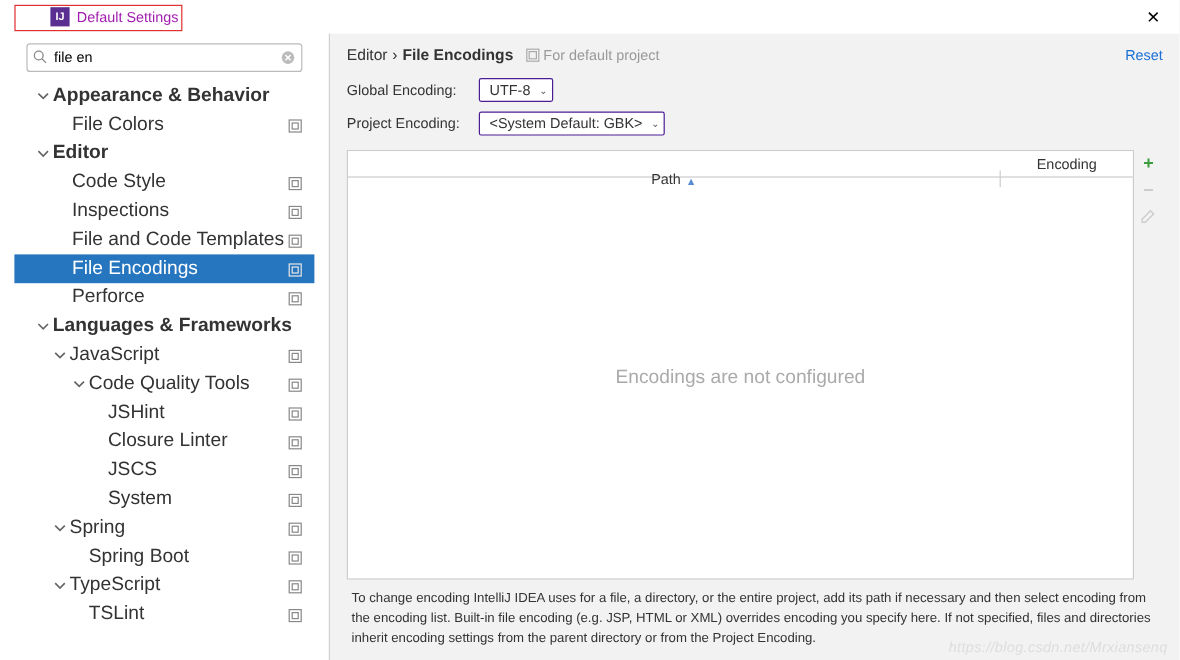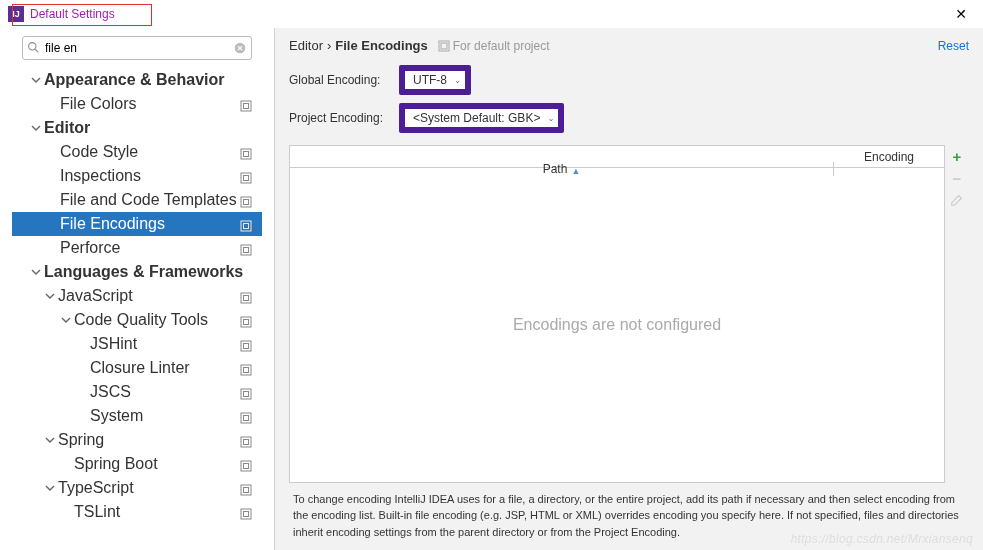--- a/index.html
+++ b/index.html
@@ -1,18 +1,18 @@
 <!DOCTYPE html>
 <html><head>
   <meta charset="utf-8">
   <style>
     * { margin: 0; padding: 0; box-sizing: border-box; font-family: "Segoe UI", Arial, sans-serif; }
     body { width: 983px; height: 550px; background: #fff; overflow: hidden; position: relative; }
     .titlebar { height: 28px; display: flex; align-items: center; padding: 0 8px; }
-    .app-icon { width: 16px; height: 16px; background: #5b2e91; display: inline-block; margin-right: 6px; color: #fff; font-size: 9px; font-weight: bold; text-align: center; line-height: 16px; }
+    .app-icon { width: 16px; height: 16px; background: #5b2e91; display: inline-block; margin-right: 6px; color: #fff; font-size: 9px; font-weight: bold; text-align: center; line-height: 16px; margin-left: 34px; }
     .title-text { font-size: 12px; color: #a21caf; }
     .close-btn { margin-left: auto; font-size: 14px; color: #000; cursor: pointer; padding: 0 8px; }
     .title-highlight { position: absolute; top: 4px; left: 12px; width: 140px; height: 22px; border: 1px solid #e03030; pointer-events: none; }
     .content { display: flex; height: 522px; }
     .sidebar { width: 275px; background: #fff; border-right: 1px solid #d0d0d0; padding: 6px 12px; overflow-y: auto; }
     .search-wrap { margin: 2px 10px 8px; position: relative; }
     .search-wrap input { width: 100%; height: 24px; padding: 2px 26px 2px 22px; border: 1px solid #bbb; border-radius: 3px; font-size: 12px; }
     .search-icon { position: absolute; left: 5px; top: 5px; width: 13px; height: 13px; color: #888; }
     .clear-icon { position: absolute; right: 5px; top: 5px; width: 14px; height: 14px; color: #888; cursor: pointer; }
     .tree-item { height: 24px; display: flex; align-items: center; font-size: 16px; color: #333; cursor: pointer; position: relative; }
@@ -26,21 +26,21 @@
     .main { flex: 1; background: #f2f2f2; padding: 10px 14px 0; display: flex; flex-direction: column; }
     .breadcrumb { display: flex; align-items: center; font-size: 13px; margin-bottom: 12px; }
     .bc-a { color: #333; }
     .bc-sep { color: #333; margin: 0 4px; }
     .bc-b { font-weight: bold; color: #333; }
     .bc-hint { color: #999; margin-left: 10px; font-size: 12px; display: inline-flex; align-items: center; }
     .bc-hint-icon { width: 12px; height: 12px; margin-right: 3px; }
     .reset { margin-left: auto; color: #1a6fd6; font-size: 12px; cursor: pointer; }
     .row { display: flex; align-items: center; margin-bottom: 8px; font-size: 12px; color: #333; }
     .row-label { width: 110px; }
-    .combo { background: #fff; border: 6px solid #4c1d95; border-radius: 2px; padding: 2px 18px 2px 8px; font-size: 12px; cursor: pointer; position: relative; }
+    .combo { background: #fff; border: 1px solid #4c1d95; border-radius: 2px; padding: 2px 18px 2px 8px; font-size: 12px; cursor: pointer; position: relative; }
     .combo .caret { position: absolute; right: 4px; top: 5px; font-size: 8px; color: #666; }
     .table-wrap { flex: 1; display: flex; margin-top: 4px; }
     .table-inner { flex: 1; background: #fff; border: 1px solid #ccc; display: flex; flex-direction: column; }
     .table-head { display: flex; background: #fff; border-bottom: 1px solid #ccc; height: 22px; align-items: center; font-size: 12px; color: #333; }
     .th-path { flex: 1; text-align: center; border-right: 1px solid #ccc; display: flex; align-items: flex-end; justify-content: center; gap: 4px; margin-top: 24px; }
     .th-enc { width: 110px; text-align: center; }
     .sort-arrow { color: #5a8dd0; font-size: 9px; }
     .empty-body { flex: 1; display: flex; align-items: center; justify-content: center; color: #aaa; font-size: 16px; }
     .side-tools { width: 24px; display: flex; flex-direction: column; align-items: center; padding-top: 3px; }
     .tool-btn { width: 16px; height: 16px; margin-bottom: 6px; cursor: pointer; display: flex; align-items: center; justify-content: center; font-size: 15px; }

